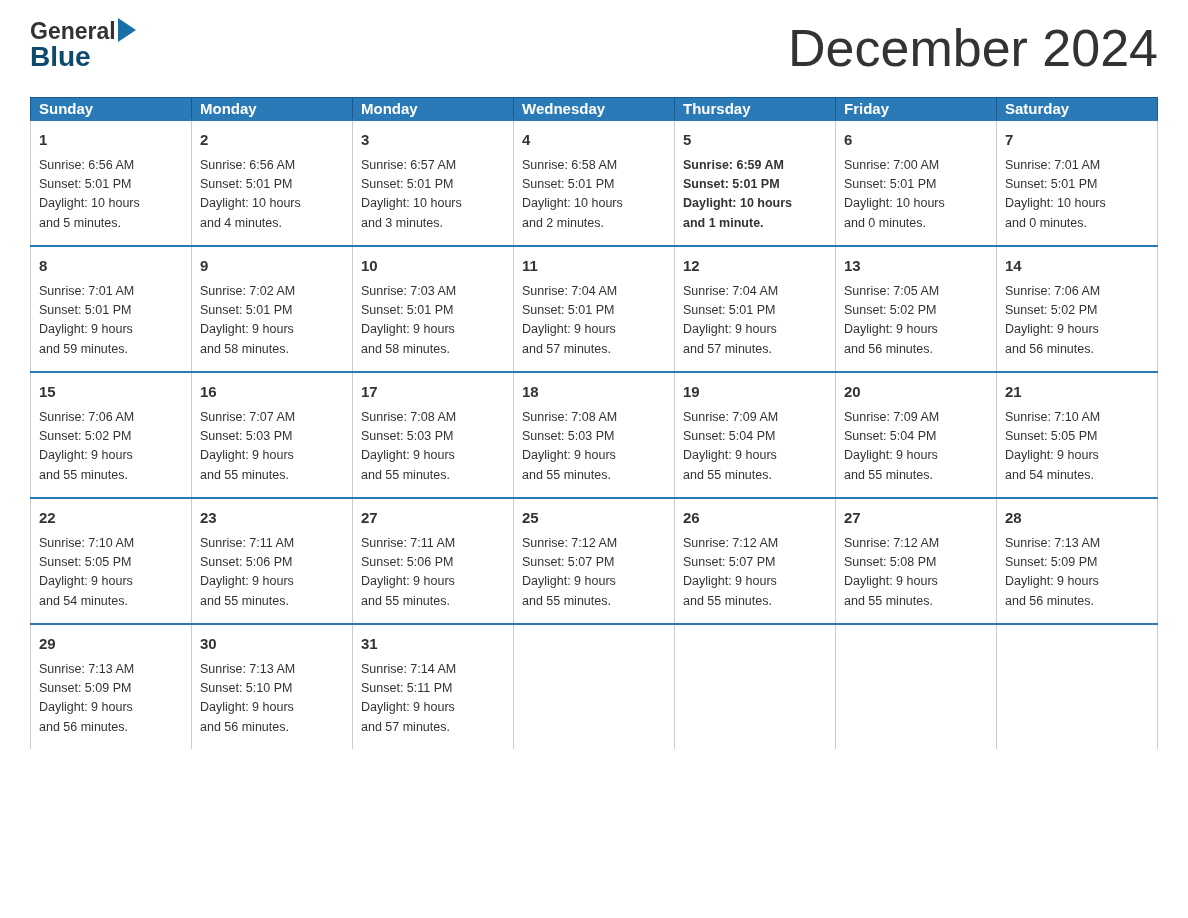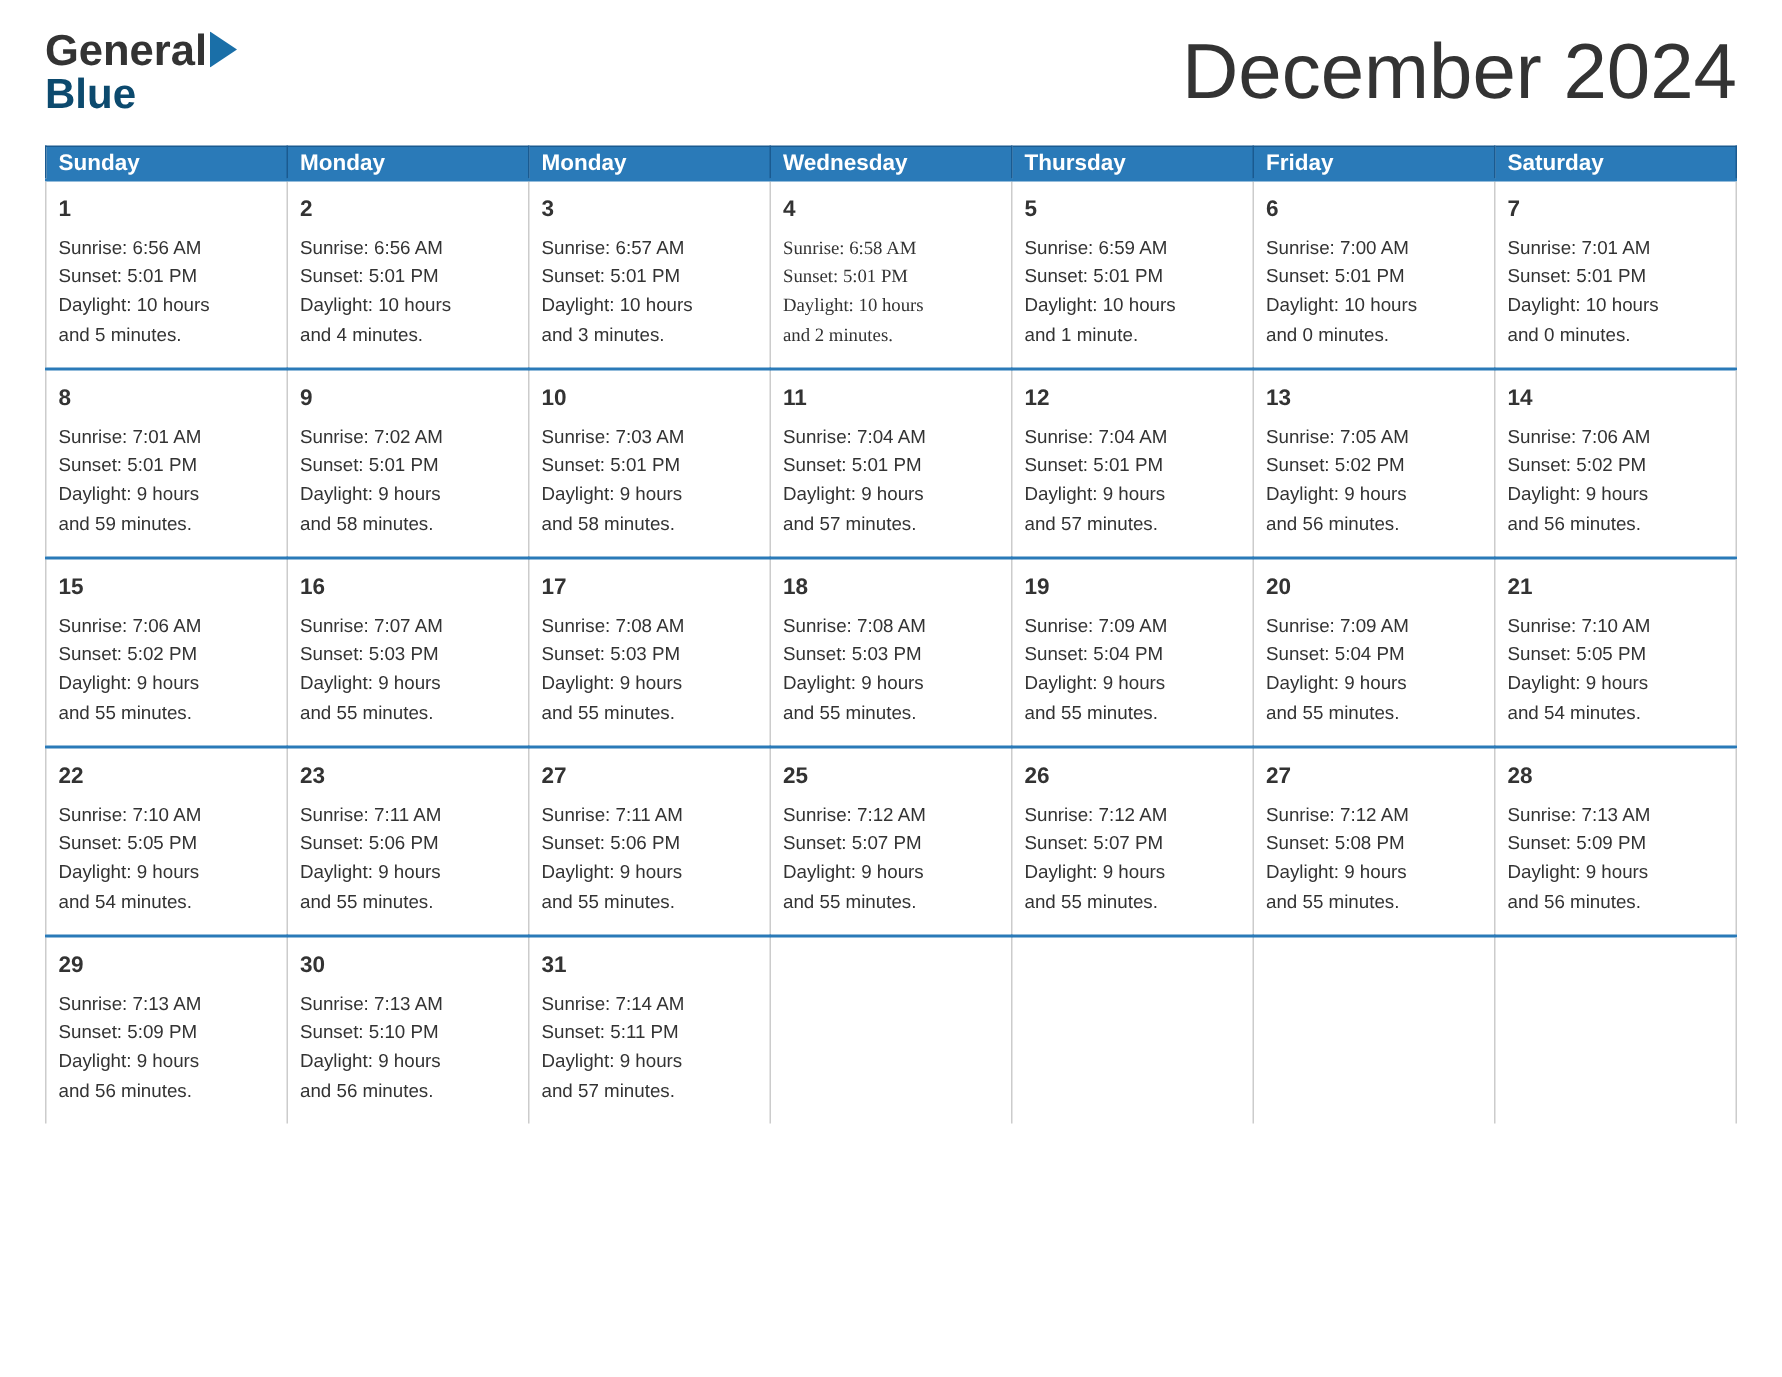--- a/index.html
+++ b/index.html
@@ -16,21 +16,21 @@
       justify-content: space-between;
       align-items: flex-start;
       margin-bottom: 20px;
     }
     .logo {
       display: flex;
       flex-direction: column;
       align-items: flex-start;
     }
     .logo-general {
-      font-size: 29px;
+      font-size: 23px;
       font-weight: bold;
       color: #333;
       line-height: 1;
     }
     .logo-blue {
       font-size: 28px;
       font-weight: bold;
       color: #0c4a6e;
       line-height: 1;
       display: flex;
@@ -145,28 +145,28 @@
         </td>
         <td>
           <span class="day-number">3</span>
           <div class="day-info" style="white-space: pre-line;">Sunrise: 6:57 AM
 Sunset: 5:01 PM
 Daylight: 10 hours
 and 3 minutes.</div>
         </td>
         <td>
           <span class="day-number">4</span>
-          <div class="day-info" style="white-space: pre-line; font-family: Liberation Serif, serif;">Sunrise: 6:58 AM
+          <div class="day-info" style="white-space: pre-line;">Sunrise: 6:58 AM
 Sunset: 5:01 PM
 Daylight: 10 hours
 and 2 minutes.</div>
         </td>
         <td>
           <span class="day-number">5</span>
-          <div class="day-info" style="white-space: pre-line;">Sunrise: 6:59 AM
+          <div class="day-info" style="white-space: pre-line; font-weight: bold;">Sunrise: 6:59 AM
 Sunset: 5:01 PM
 Daylight: 10 hours
 and 1 minute.</div>
         </td>
         <td>
           <span class="day-number">6</span>
           <div class="day-info" style="white-space: pre-line;">Sunrise: 7:00 AM
 Sunset: 5:01 PM
 Daylight: 10 hours
 and 0 minutes.</div>

